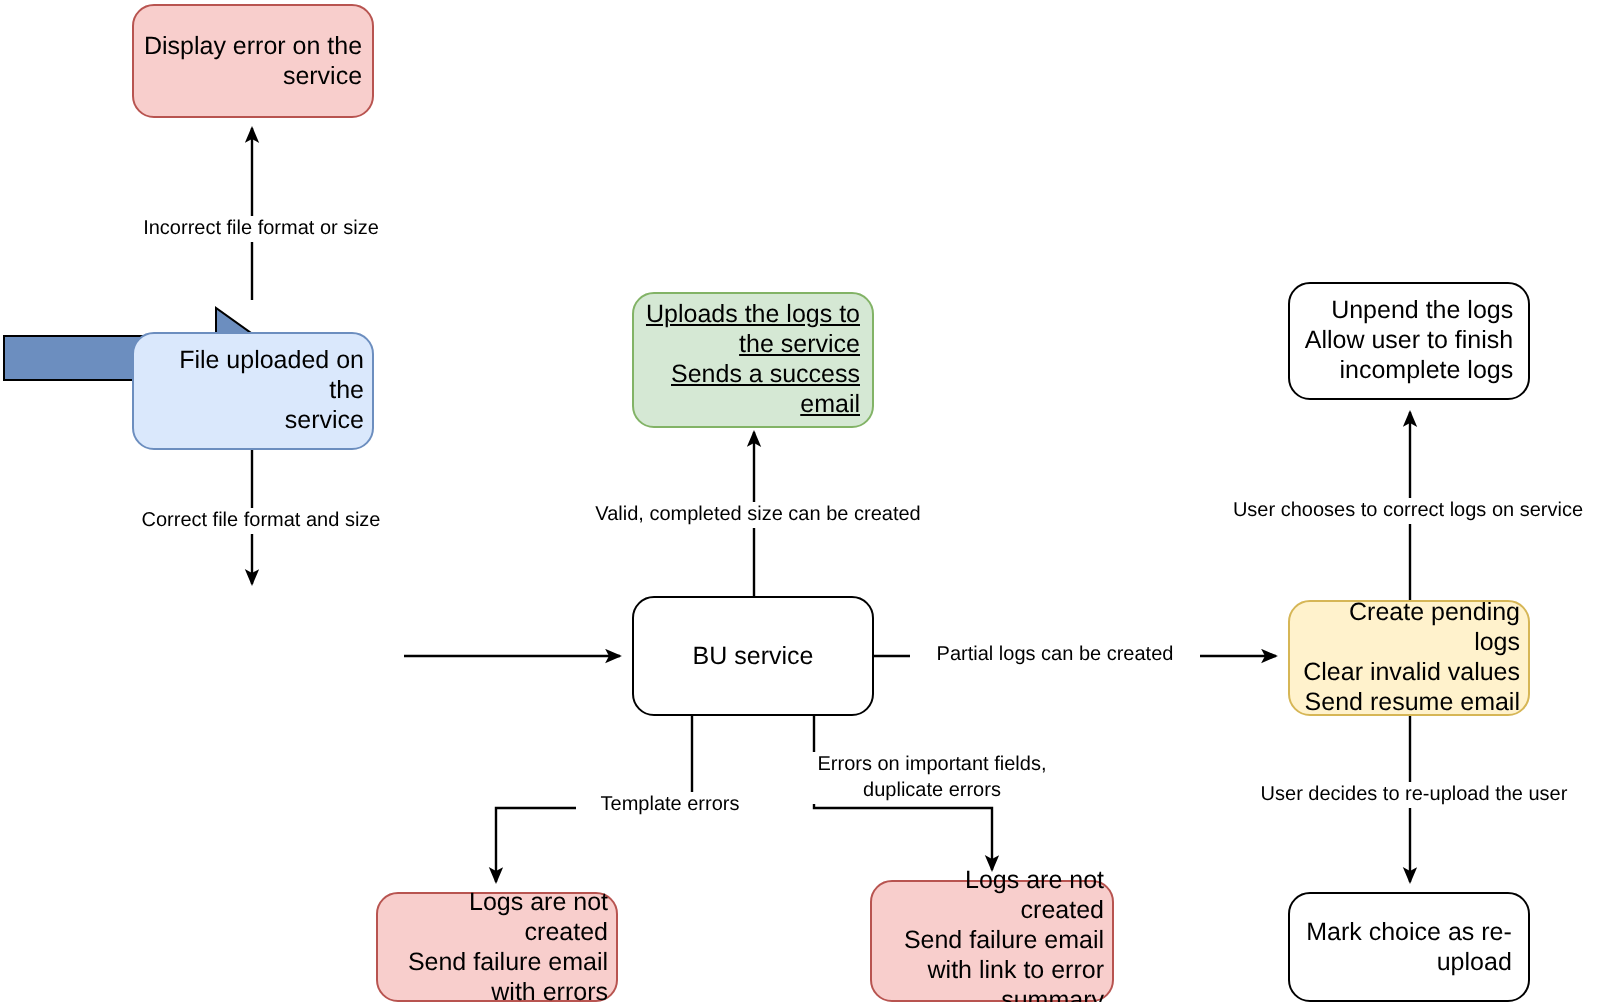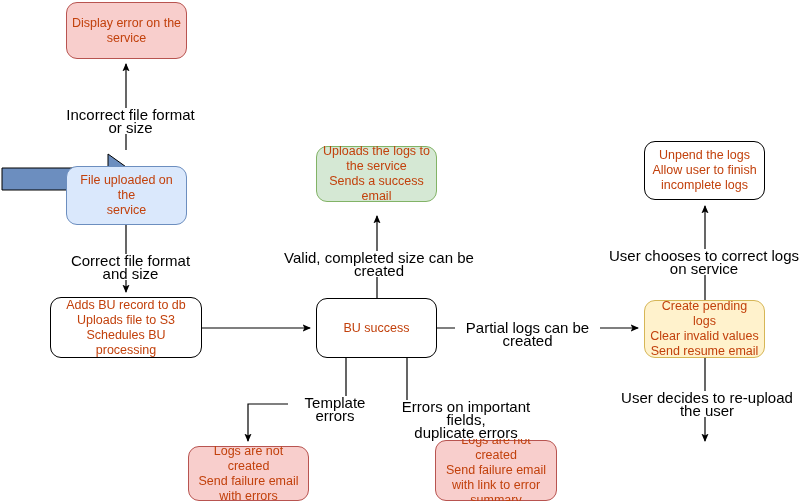--- a/index.html
+++ b/index.html
@@ -16,36 +16,36 @@
     font-family: "Liberation Sans", sans-serif;
   }
   .node {
     position: absolute;
     box-sizing: border-box;
     border: 1px solid #000000;
     border-radius: 11px;
     display: flex;
     align-items: center;
     justify-content: center;
-    text-align: center;
+    text-align: right;
     font-size: 12.5px;
     line-height: 15px;
-    color: #c2410c;
+    color: #000000;
     white-space: pre-line;
     padding: 2px 4px;
   }
   .node.plain   { background: #ffffff; }
   .node.pink    { background: #f8cecc; border-color: #b85450; }
   .node.blue    { background: #dae8fc; border-color: #6c8ebf; }
   .node.green   { background: #d5e8d4; border-color: #82b366; }
   .node.yellow  { background: #fff2cc; border-color: #d6b656; }
 
   .edge-label {
     position: absolute;
-    font-size: 15px;
+    font-size: 10px;
     line-height: 13px;
     color: #000000;
     text-align: center;
     white-space: pre-line;
     background: #ffffff;
     padding: 0 2px;
   }
   .svg-layer {
     position: absolute;
     left: 0; top: 0;
@@ -86,59 +86,58 @@
 
     <path d="M2,168 L108,168 L108,154 L143,179 L108,204 L108,190 L2,190 Z" fill="#6c8ebf" stroke="#000000" stroke-width="1"></path>
   </svg>
 
   <div class="node pink" style="left:66px;  top:2px;   width:121px; height:57px;">Display error on the
 service</div>
 
   <div class="node blue" style="left:66px;  top:166px; width:121px; height:59px;">File uploaded on the
 service</div>
 
-  <div class="node plain" style="left:50px;  top:297px; width:152px; height:61px;">Adds BU record to db
-Uploads file to S3
-Schedules BU processing</div>
 
-  <div class="node green" style="left:316px; top:146px; width:121px; height:56px;">Uploads the logs to
+  <div class="node green" style="left:316px; top:146px; width:121px; height:68px;text-decoration:underline;">Uploads the logs to
 the service
 Sends a success
 email</div>
 
-  <div class="node plain" style="left:316px; top:298px; width:121px; height:60px;">BU success</div>
+  <div class="node plain" style="left:316px; top:298px; width:121px; height:60px;">BU service</div>
 
   <div class="node yellow" style="left:644px; top:300px; width:121px; height:58px;">Create pending logs
 Clear invalid values
 Send resume email</div>
 
   <div class="node plain" style="left:644px; top:141px; width:121px; height:59px;">Unpend the logs
 Allow user to finish
 incomplete logs</div>
 
   <div class="node pink" style="left:188px; top:446px; width:121px; height:55px;">Logs are not created
 Send failure email
 with errors</div>
 
   <div class="node pink" style="left:435px; top:440px; width:122px; height:61px;">Logs are not created
 Send failure email
 with link to error
 summary</div>
 
+  <div class="node plain" style="left:644px; top:446px; width:121px; height:55px;">Mark choice as re-
+upload</div>
 
   <div class="edge-label" style="left:56px;  top:108px; width:145px;">Incorrect file format or size</div>
 
   <div class="edge-label" style="left:56px;  top:254px; width:145px;">Correct file format and size</div>
 
   <div class="edge-label" style="left:282px; top:251px; width:190px;">Valid, completed size can be created</div>
 
   <div class="edge-label" style="left:455px; top:321px; width:141px;">Partial logs can be created</div>
 
   <div class="edge-label" style="left:288px; top:396px; width:90px;">Template errors</div>
 
-  <div class="edge-label" style="left:394px; top:400px; width:140px;">Errors on important fields,
+  <div class="edge-label" style="left:394px; top:376px; width:140px;">Errors on important fields,
 duplicate errors</div>
 
   <div class="edge-label" style="left:602px; top:249px; width:200px;">User chooses to correct logs on service</div>
 
   <div class="edge-label" style="left:616px; top:391px; width:178px;">User decides to re-upload the user</div>
 
 </div>
 
 </body></html>

